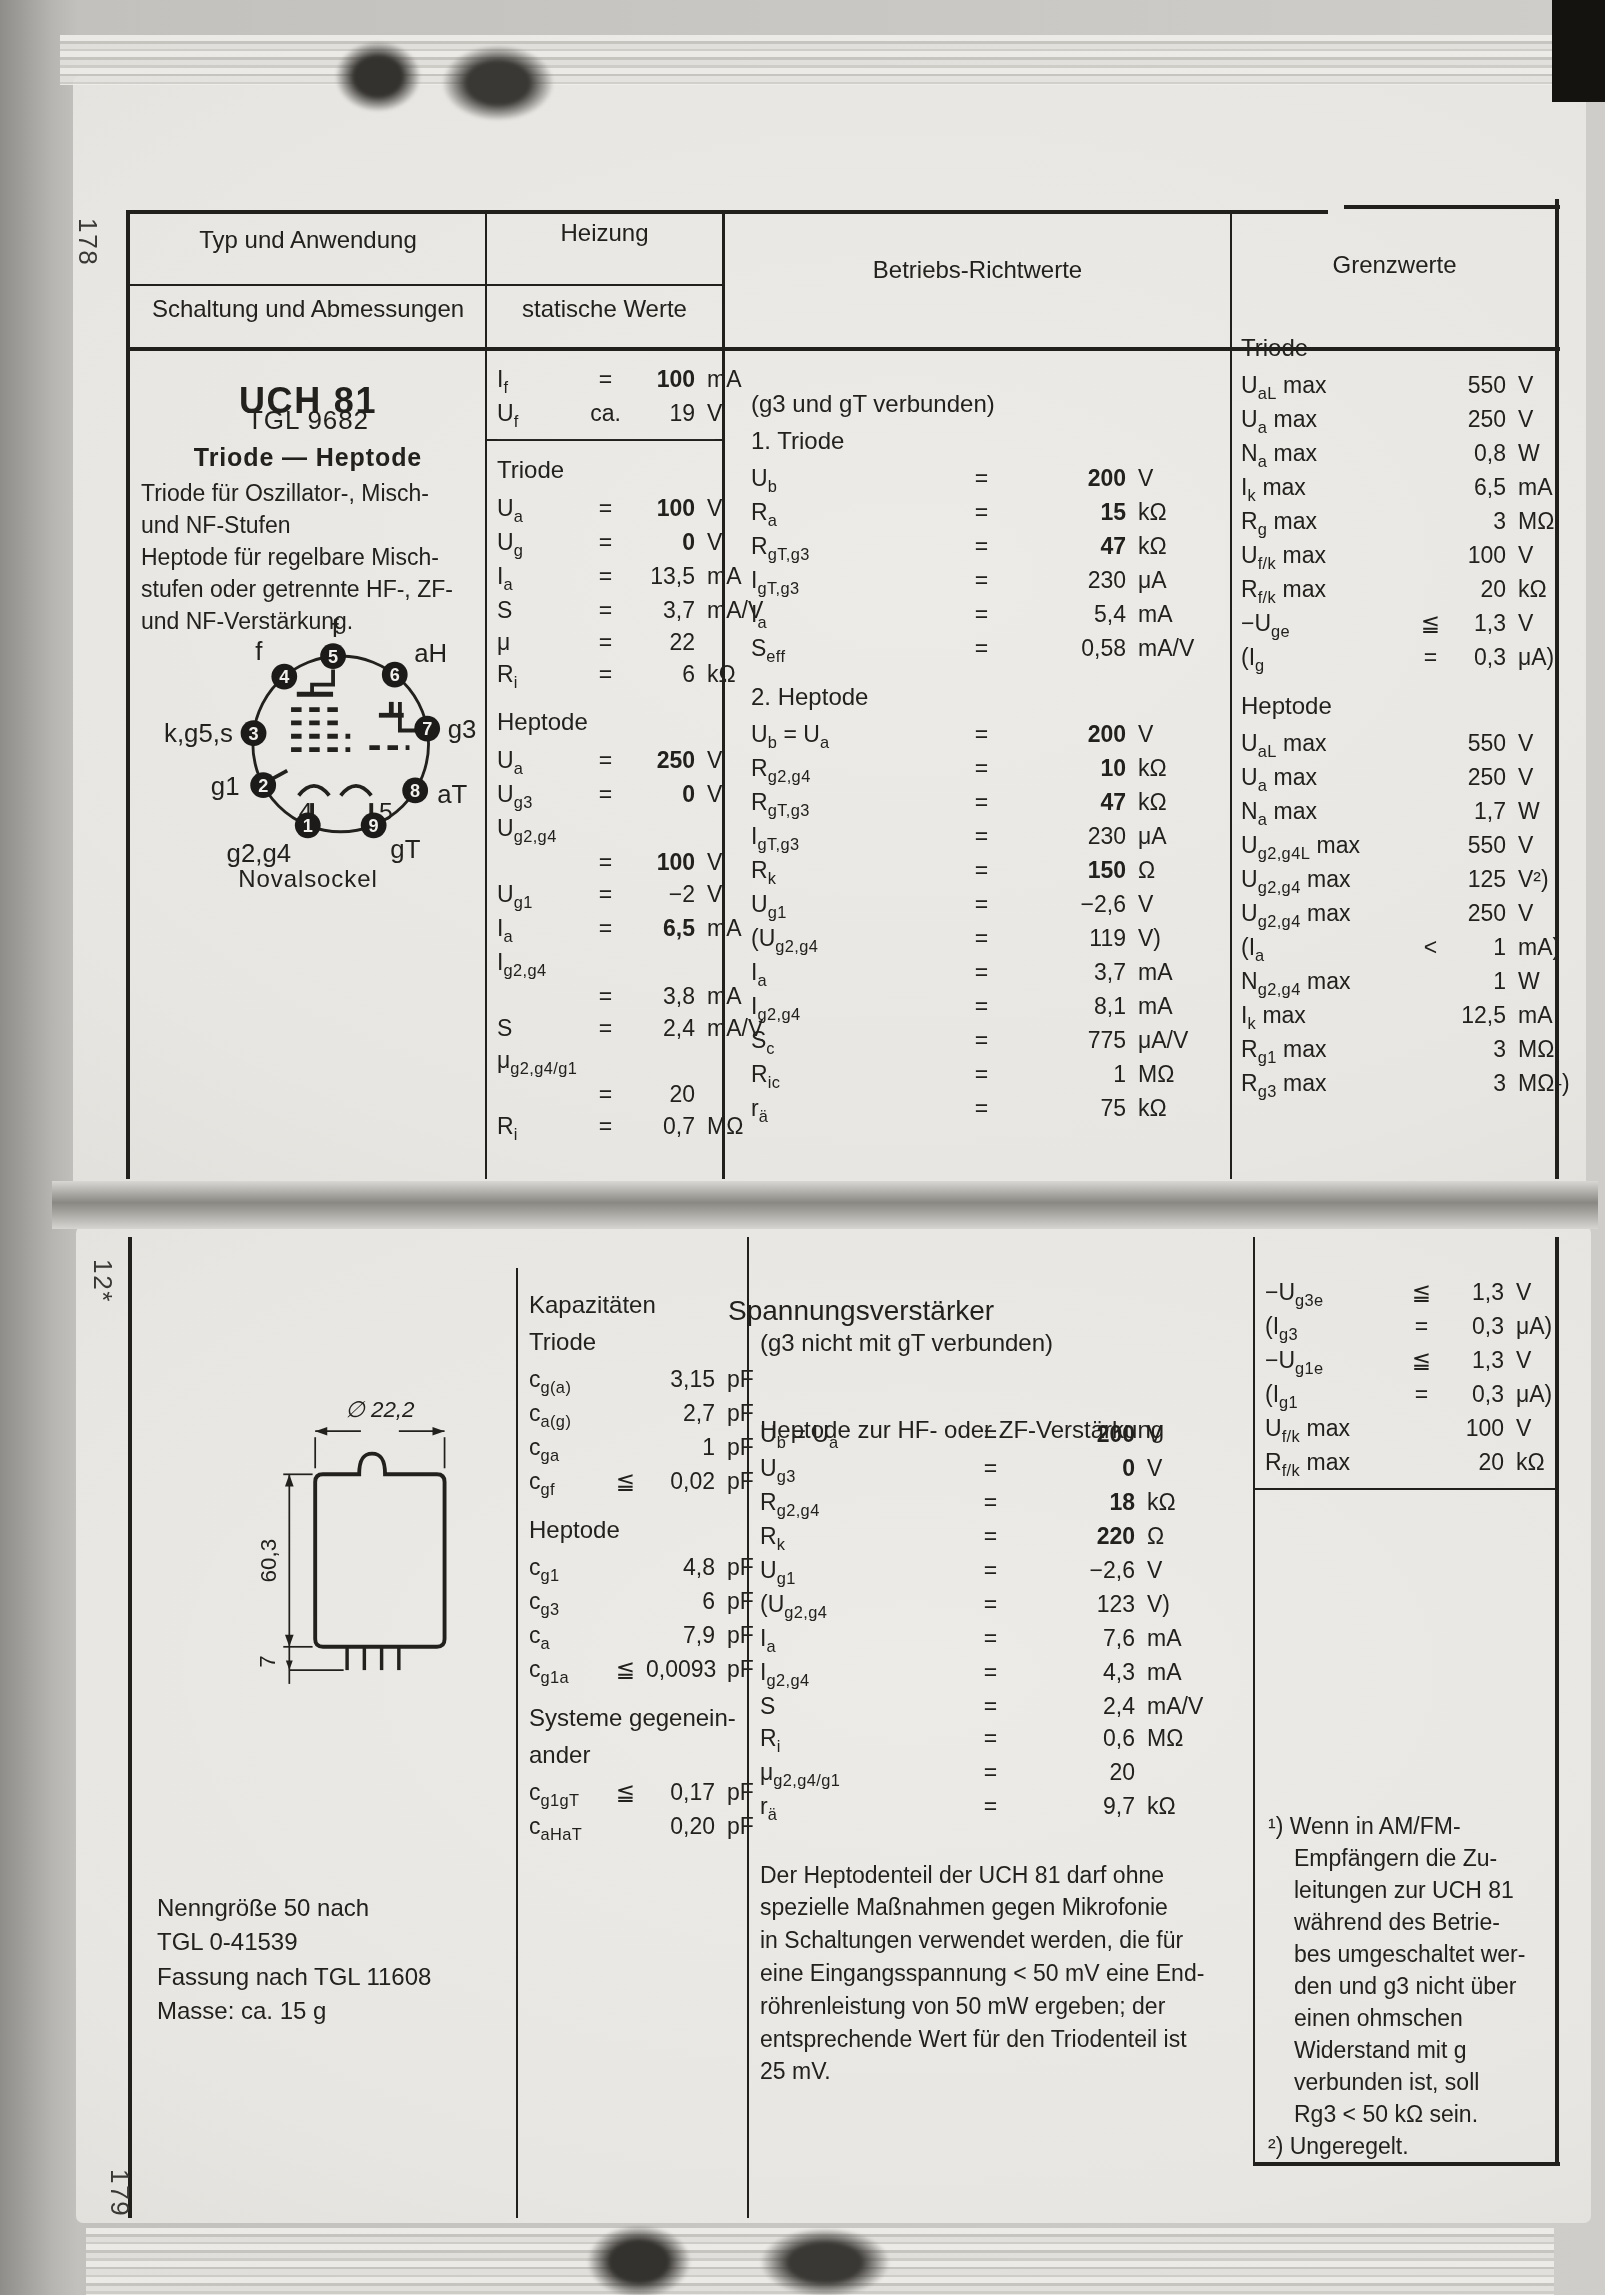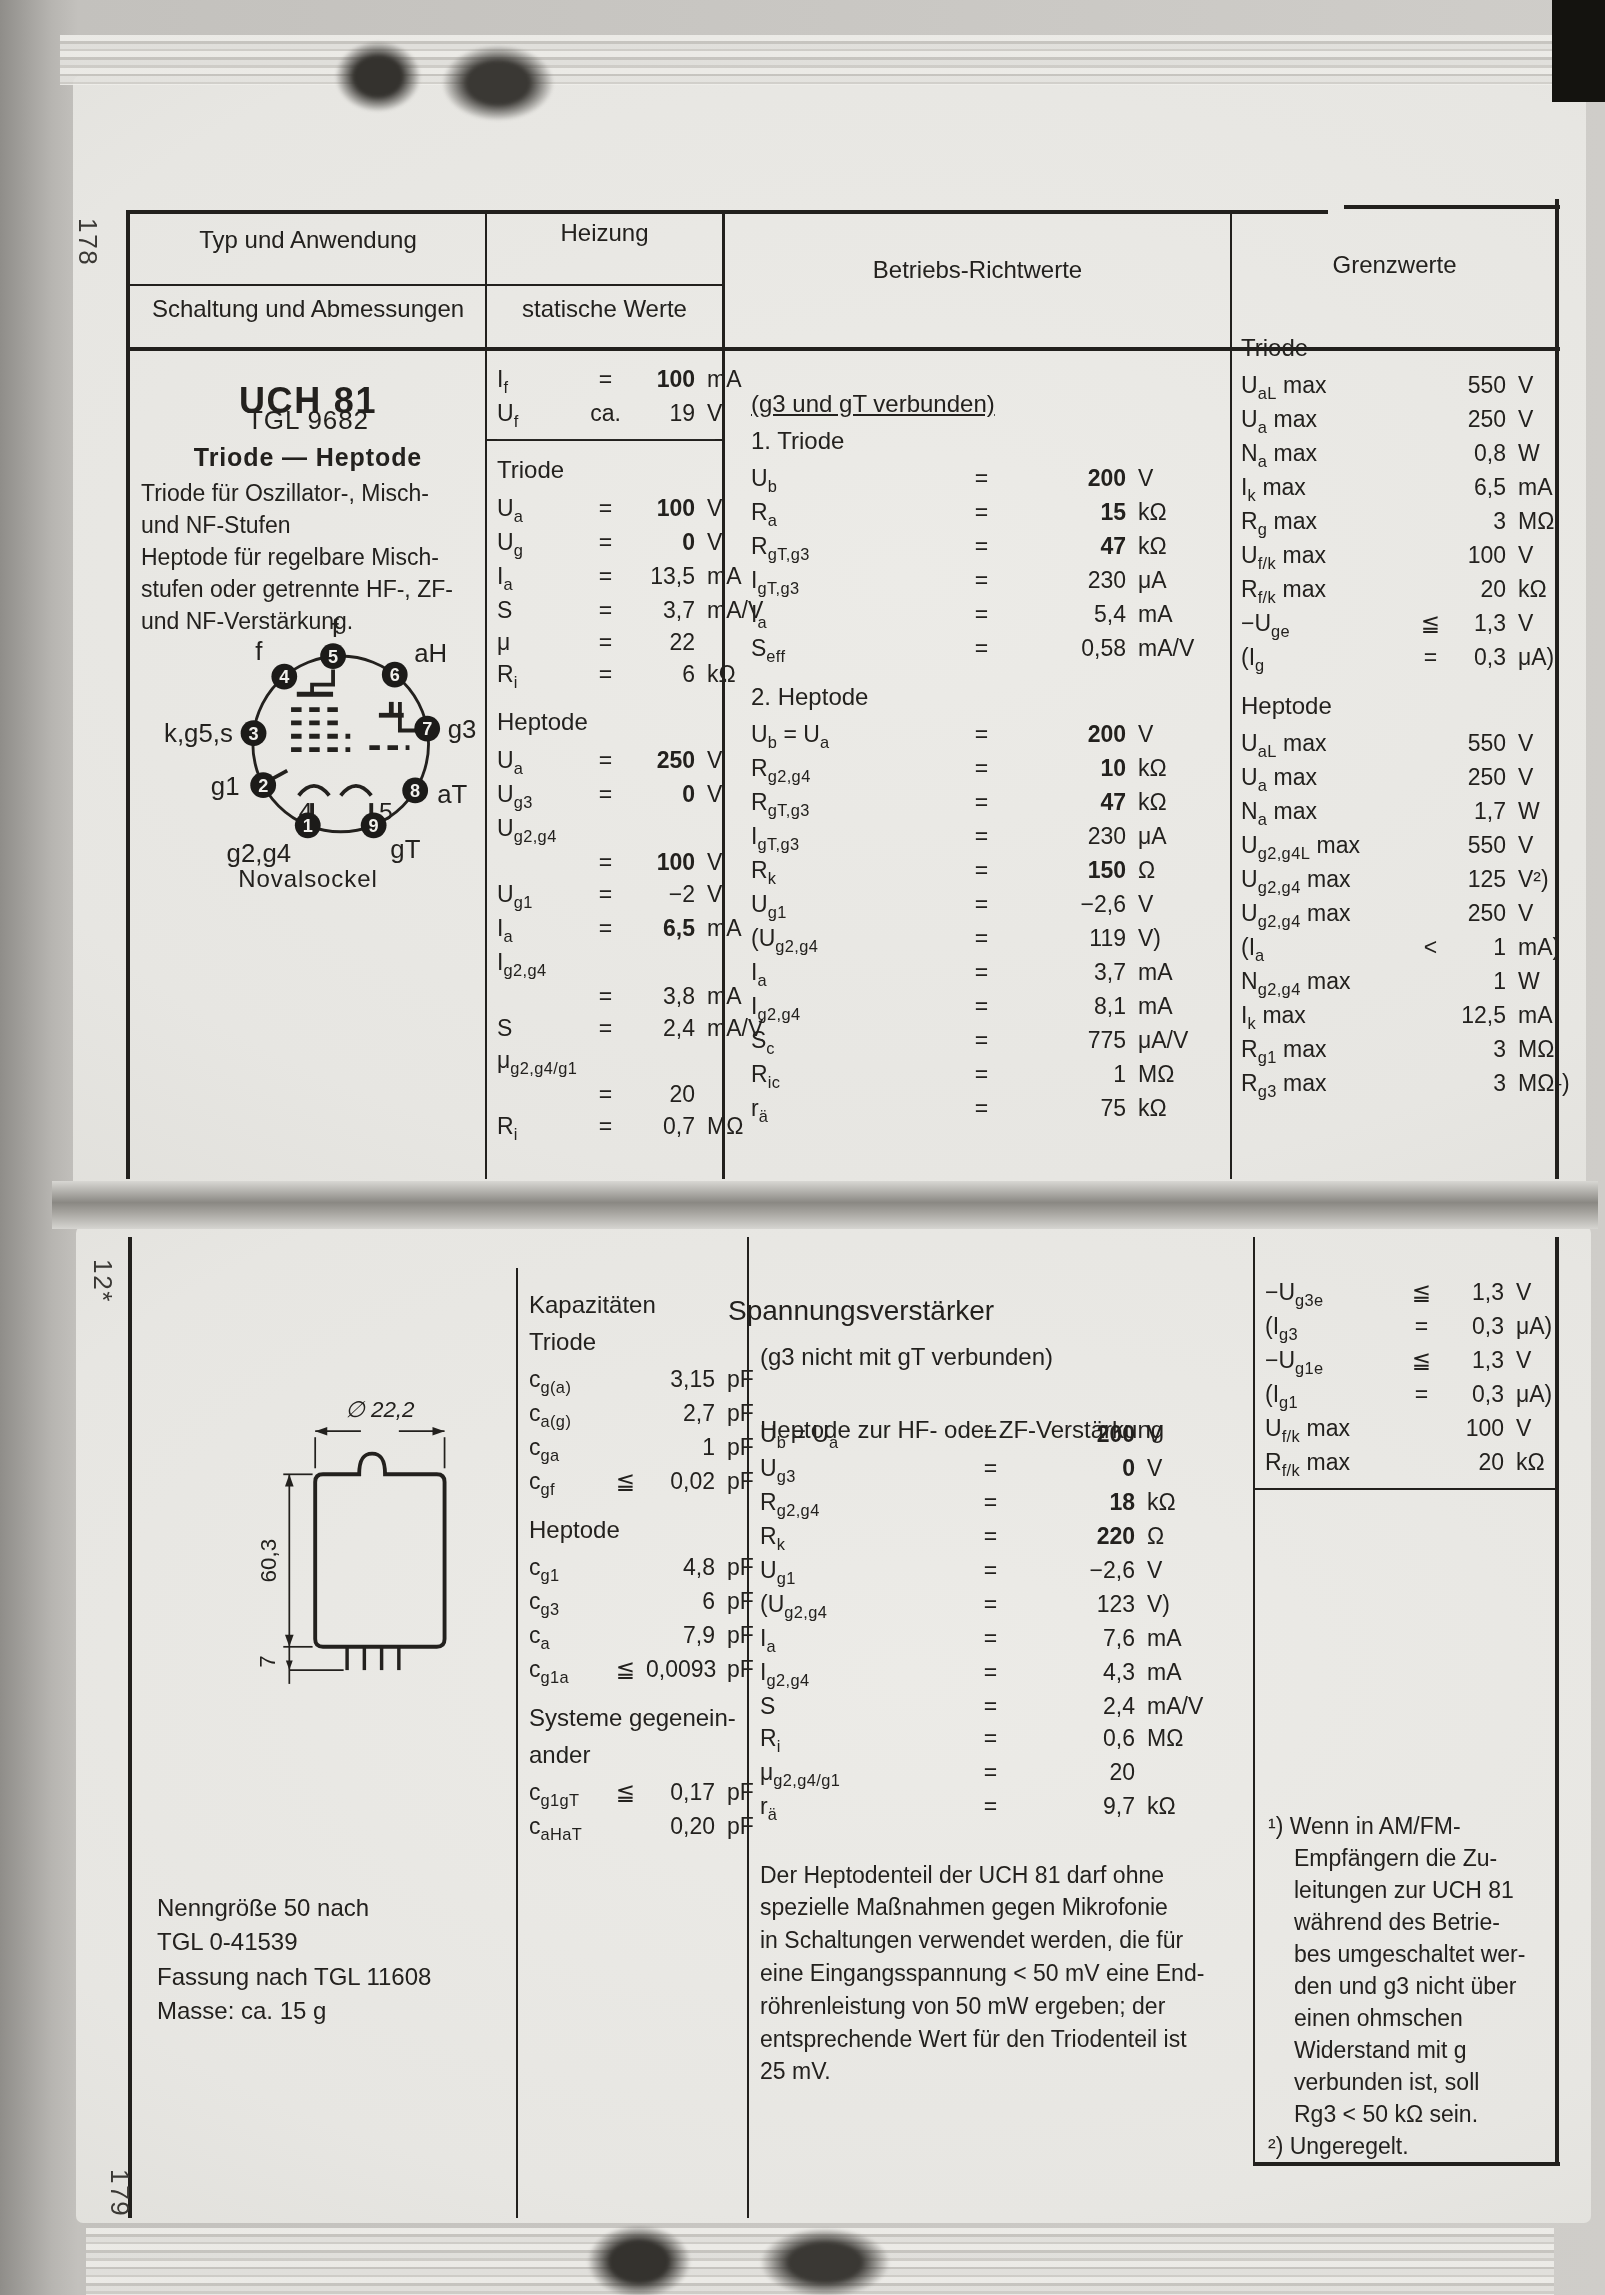--- a/index.html
+++ b/index.html
@@ -299,21 +299,21 @@
         <span class="unit"></span>
       </div>
       <div class="spec-row">
         <span class="lbl">R<span class="sub">i</span></span>
         <span class="eq">=</span>
         <span class="val">0,7</span>
         <span class="unit">MΩ</span>
       </div>
     </div>
 
-  <div class="t" style="left:751px;top:388px;width:484px;font-size:24px;line-height:32px;text-decoration:underline;">(g3 und gT verbunden)</div>
+  <div class="t" style="left:751px;top:388px;width:484px;font-size:24px;line-height:32px;">(g3 und gT verbunden)</div>
   <div class="rows betr" style="left:751px;top:425px;width:473px;">
       <div class="spec-head">1. Triode</div>
       <div class="spec-row">
         <span class="lbl">U<span class="sub">b</span></span>
         <span class="eq">=</span>
         <span class="val bold">200</span>
         <span class="unit">V</span>
       </div>
       <div class="spec-row">
         <span class="lbl">R<span class="sub">a</span></span>
@@ -656,21 +656,21 @@
       </div>
       <div class="spec-row">
         <span class="lbl">c<span class="sub">aHaT</span></span>
         <span class="eq"></span>
         <span class="val">0,20</span>
         <span class="unit">pF</span>
       </div>
     </div>
 
   <div class="t" style="left:728px;top:1295px;width:484px;font-size:28px;line-height:32px;">Spannungsverstärker</div>
-  <div class="t" style="left:760px;top:1327px;width:484px;font-size:24px;line-height:32px;margin-top:14px;">(g3 nicht mit gT verbunden)</div>
+  <div class="t" style="left:760px;top:1327px;width:484px;font-size:24px;line-height:32px;">(g3 nicht mit gT verbunden)</div>
   <div class="t" style="left:760px;top:1414px;width:484px;font-size:24px;line-height:32px;">Heptode zur HF- oder ZF-Verstärkung</div>
   <div class="rows span2" style="left:760px;top:1418px;width:473px;">
       <div class="spec-row">
         <span class="lbl">U<span class="sub">b</span> = U<span class="sub">a</span></span>
         <span class="eq">=</span>
         <span class="val bold">200</span>
         <span class="unit">V</span>
       </div>
       <div class="spec-row">
         <span class="lbl">U<span class="sub">g3</span></span>

